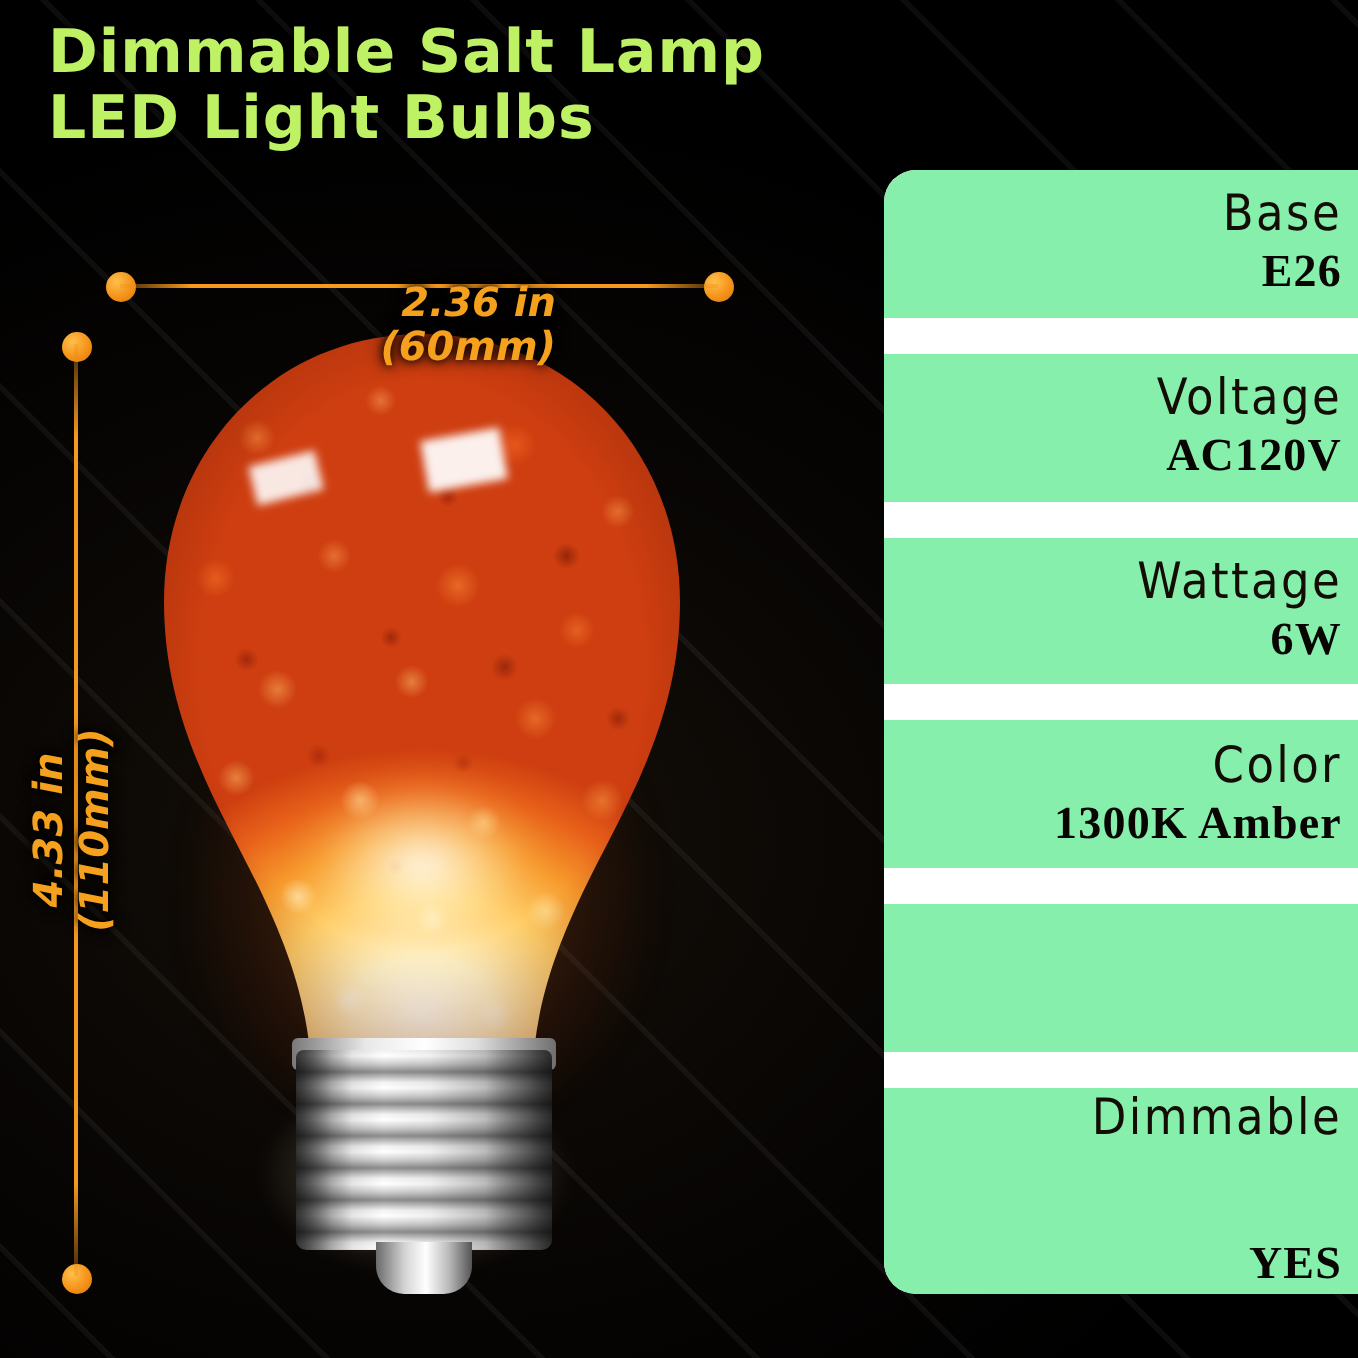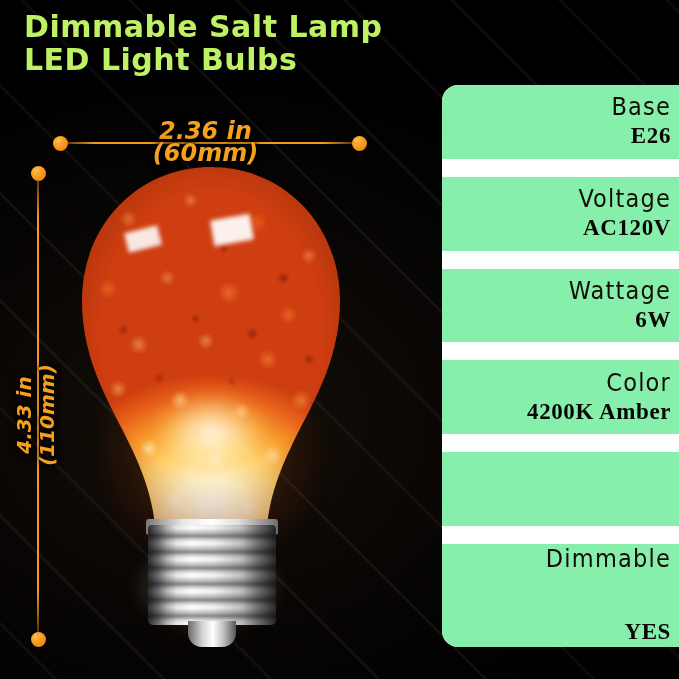--- a/index.html
+++ b/index.html
@@ -76,23 +76,24 @@
   }
   .dim-line-v{
     position:absolute; width:2px;
     background:linear-gradient(180deg,#E8861040,#F59A1E 10%,#F59A1E 90%,#E8861040);
   }
   .dim-text-h{
     position:absolute;
     color:#F5A11E;
     font-family:"DejaVu Sans", sans-serif;
     font-style:italic; font-weight:bold;
-    font-size:24px; line-height:22px; text-align:center;
+    font-size:20px; line-height:22px; text-align:right;
     white-space:pre-line;
     text-shadow:0 0 4px #000, 0 0 8px #000;
+    margin-top:20px;
   }
   .dim-text-v{
     position:absolute;
     color:#F5A11E;
     font-family:"DejaVu Sans", sans-serif;
     font-style:italic; font-weight:bold;
     font-size:20px; line-height:23px; text-align:center;
     white-space:pre-line;
     transform-origin:center center;
     transform:rotate(-90deg);
@@ -268,21 +269,21 @@
       <div class="spec-value">AC120V</div>
     </div>
 
     <div class="spec-row">
       <div class="spec-label">Wattage</div>
       <div class="spec-value">6W</div>
     </div>
 
     <div class="spec-row">
       <div class="spec-label">Color</div>
-      <div class="spec-value">4200K Amber</div>
+      <div class="spec-value">1300K Amber</div>
     </div>
 
     <div class="spec-row">
     </div>
 
     <div class="spec-row">
       <div class="spec-label">Dimmable</div>
       <div class="spec-value">YES</div>
     </div>
 

